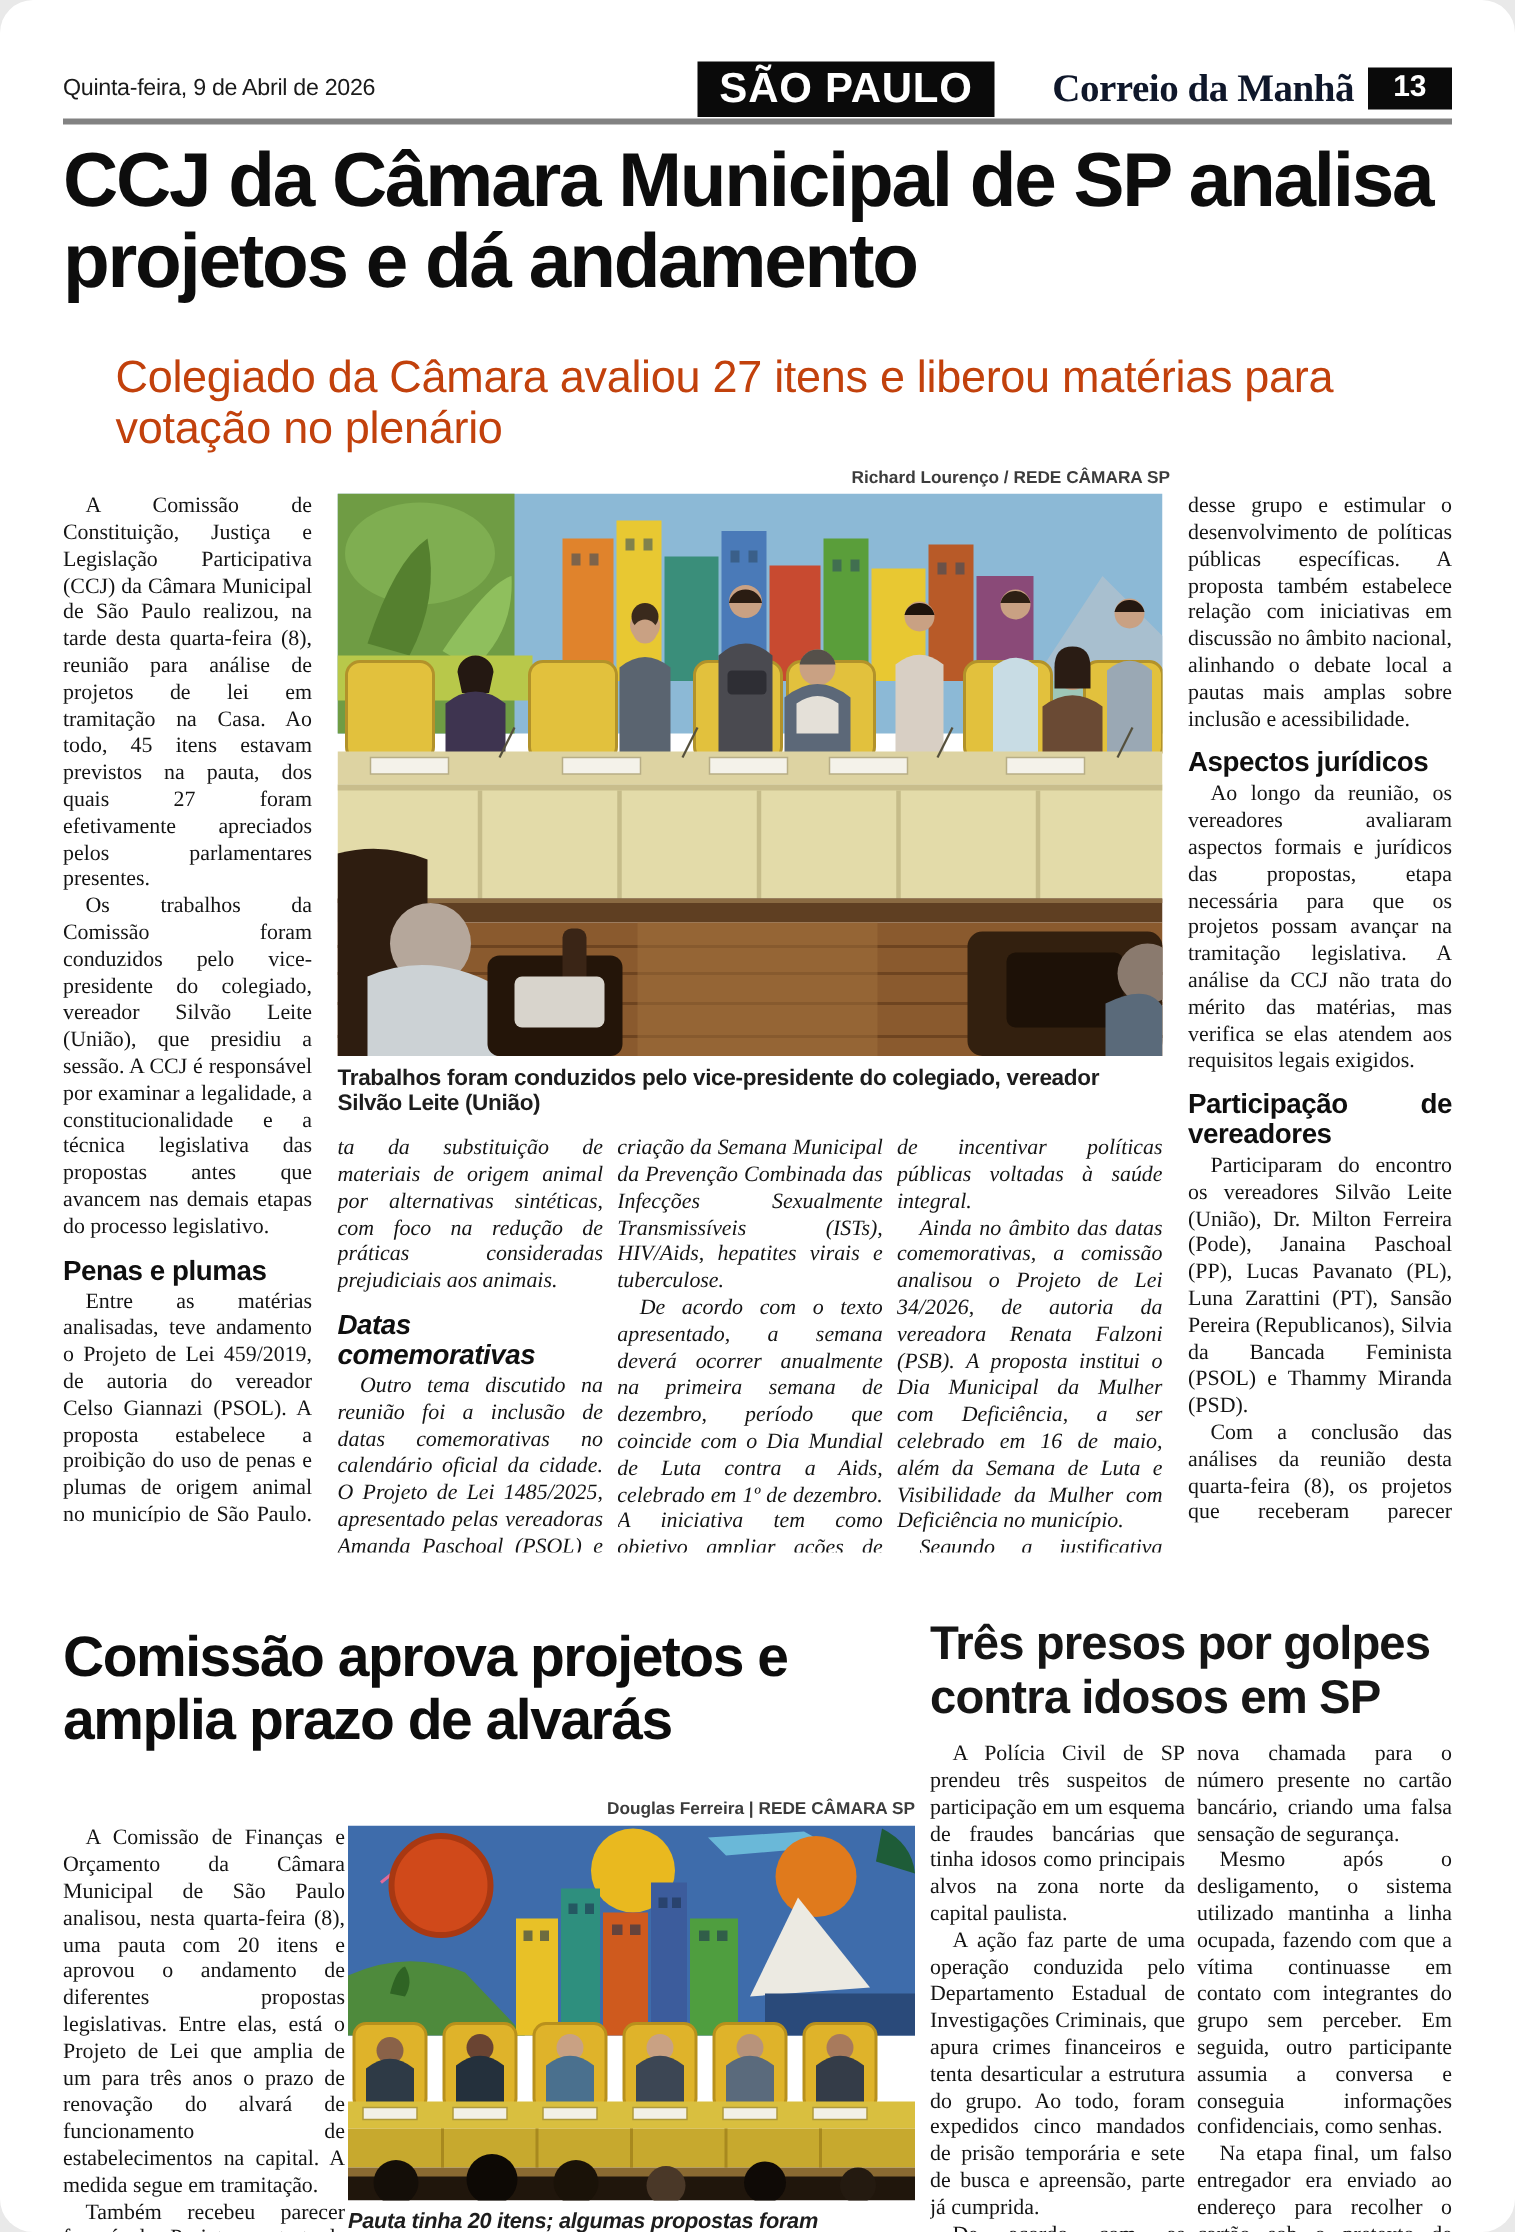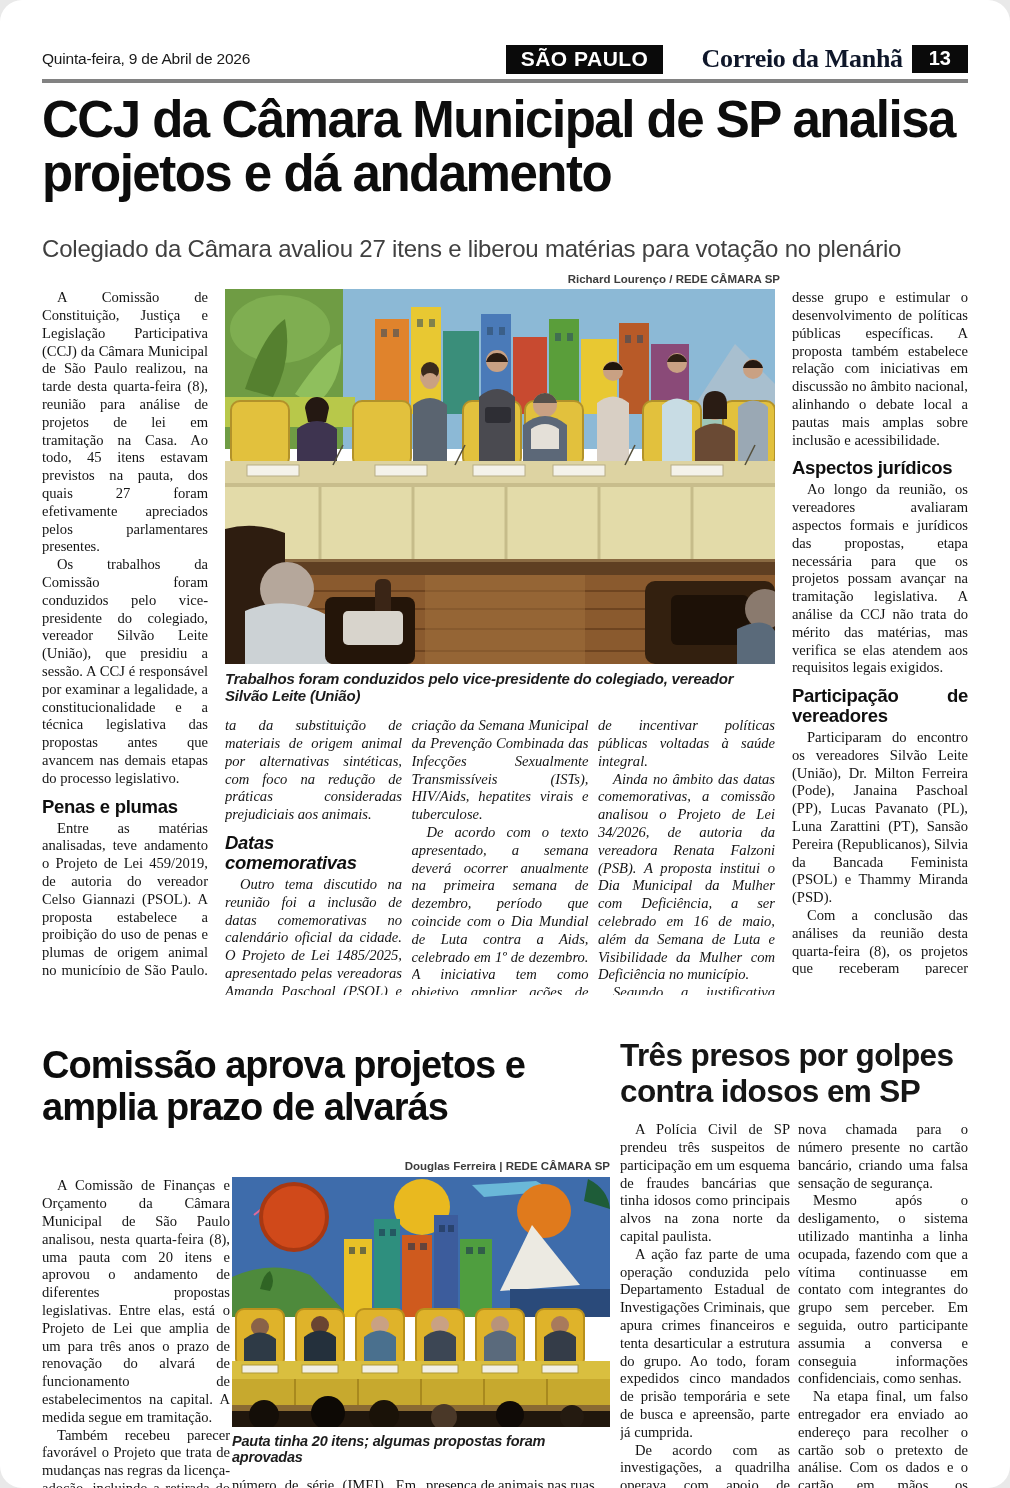--- a/index.html
+++ b/index.html
@@ -5,39 +5,39 @@
   html,body{margin:0;padding:0;background:#e9e9e9;}
   .page{position:relative;width:1010px;height:1488px;background:#ffffff;margin:0 auto;overflow:hidden;
         font-family:"Liberation Serif",serif;color:#141414;border-radius:22px;}
   .content{position:absolute;left:42px;top:0;width:926px;}
 
   
   .hdr{display:flex;align-items:center;margin-top:44px;height:30px;}
   .hdr-date{flex:1;font-family:"Liberation Sans",sans-serif;font-size:15.5px;color:#1a1a1a;letter-spacing:-0.2px;}
   .hdr-right{display:flex;align-items:center;gap:38px;}
   .section-box{background:#0a0a0a;color:#fff;font-family:"Liberation Sans",sans-serif;font-weight:700;
-               font-size:21px;letter-spacing:0.5px;padding:2px 15px 3px;margin-left:40px;}
+               font-size:28px;letter-spacing:0.5px;padding:2px 15px 3px;margin-left:40px;}
   .masthead-group{display:flex;align-items:center;gap:9px;}
   .masthead{font-family:"Liberation Serif",serif;font-weight:700;font-size:26px;letter-spacing:-0.3px;color:#0f172a;}
   .pagenum-box{background:#0a0a0a;color:#fff;font-family:"Liberation Sans",sans-serif;font-weight:700;
                font-size:20px;padding:2px 17px 3px;}
   .hdr-rule{height:4px;background:#828282;margin-top:5px;}
 
   
   .a1-headline{font-family:"Liberation Sans",sans-serif;font-weight:700;font-size:51px;line-height:1.06;
                letter-spacing:-1.5px;color:#0d0d0d;margin-top:10px;}
-  .a1-subhead{font-family:"Liberation Sans",sans-serif;font-size:24px;color:#404040;letter-spacing:-0.2px;margin-top:12px;}
+  .a1-subhead{font-family:"Liberation Sans",sans-serif;font-size:30px;color:#c2410c;letter-spacing:-0.2px;margin-top:12px;margin-left:35px;}
   .a1-credit{font-family:"Liberation Sans",sans-serif;font-weight:700;font-size:11.5px;color:#3c3c3c;
              text-align:right;margin:10px 188px 4px 0;}
   .a1-columns{display:flex;justify-content:space-between;}
   .col-narrow{width:166px;height:686px;overflow:hidden;}
   .a1-center{width:550px;}
   .a1-col5{width:176px;height:686px;overflow:hidden;}
   .photo{display:block;}
-  .caption{font-family:"Liberation Sans",sans-serif;font-style:italic;font-weight:700;font-size:15px;
+  .caption{font-family:"Liberation Sans",sans-serif;font-weight:700;font-size:15px;
            color:#1d1d1d;margin:6px 0 13px;letter-spacing:-0.2px;}
   .a1-subcols{display:flex;justify-content:space-between;}
   .a1-subcol{width:177px;height:278px;overflow:hidden;font-style:italic;}
 
   
   .bt{font-size:14.6px;line-height:1.22;text-align:justify;
       -webkit-hyphens:auto;hyphens:auto;}
   .bt p{margin:0;text-indent:15px;}
   .bt p.noind{text-indent:0;}
   .sec-head{font-family:"Liberation Sans",sans-serif;font-weight:700;font-size:18.5px;line-height:1.08;

